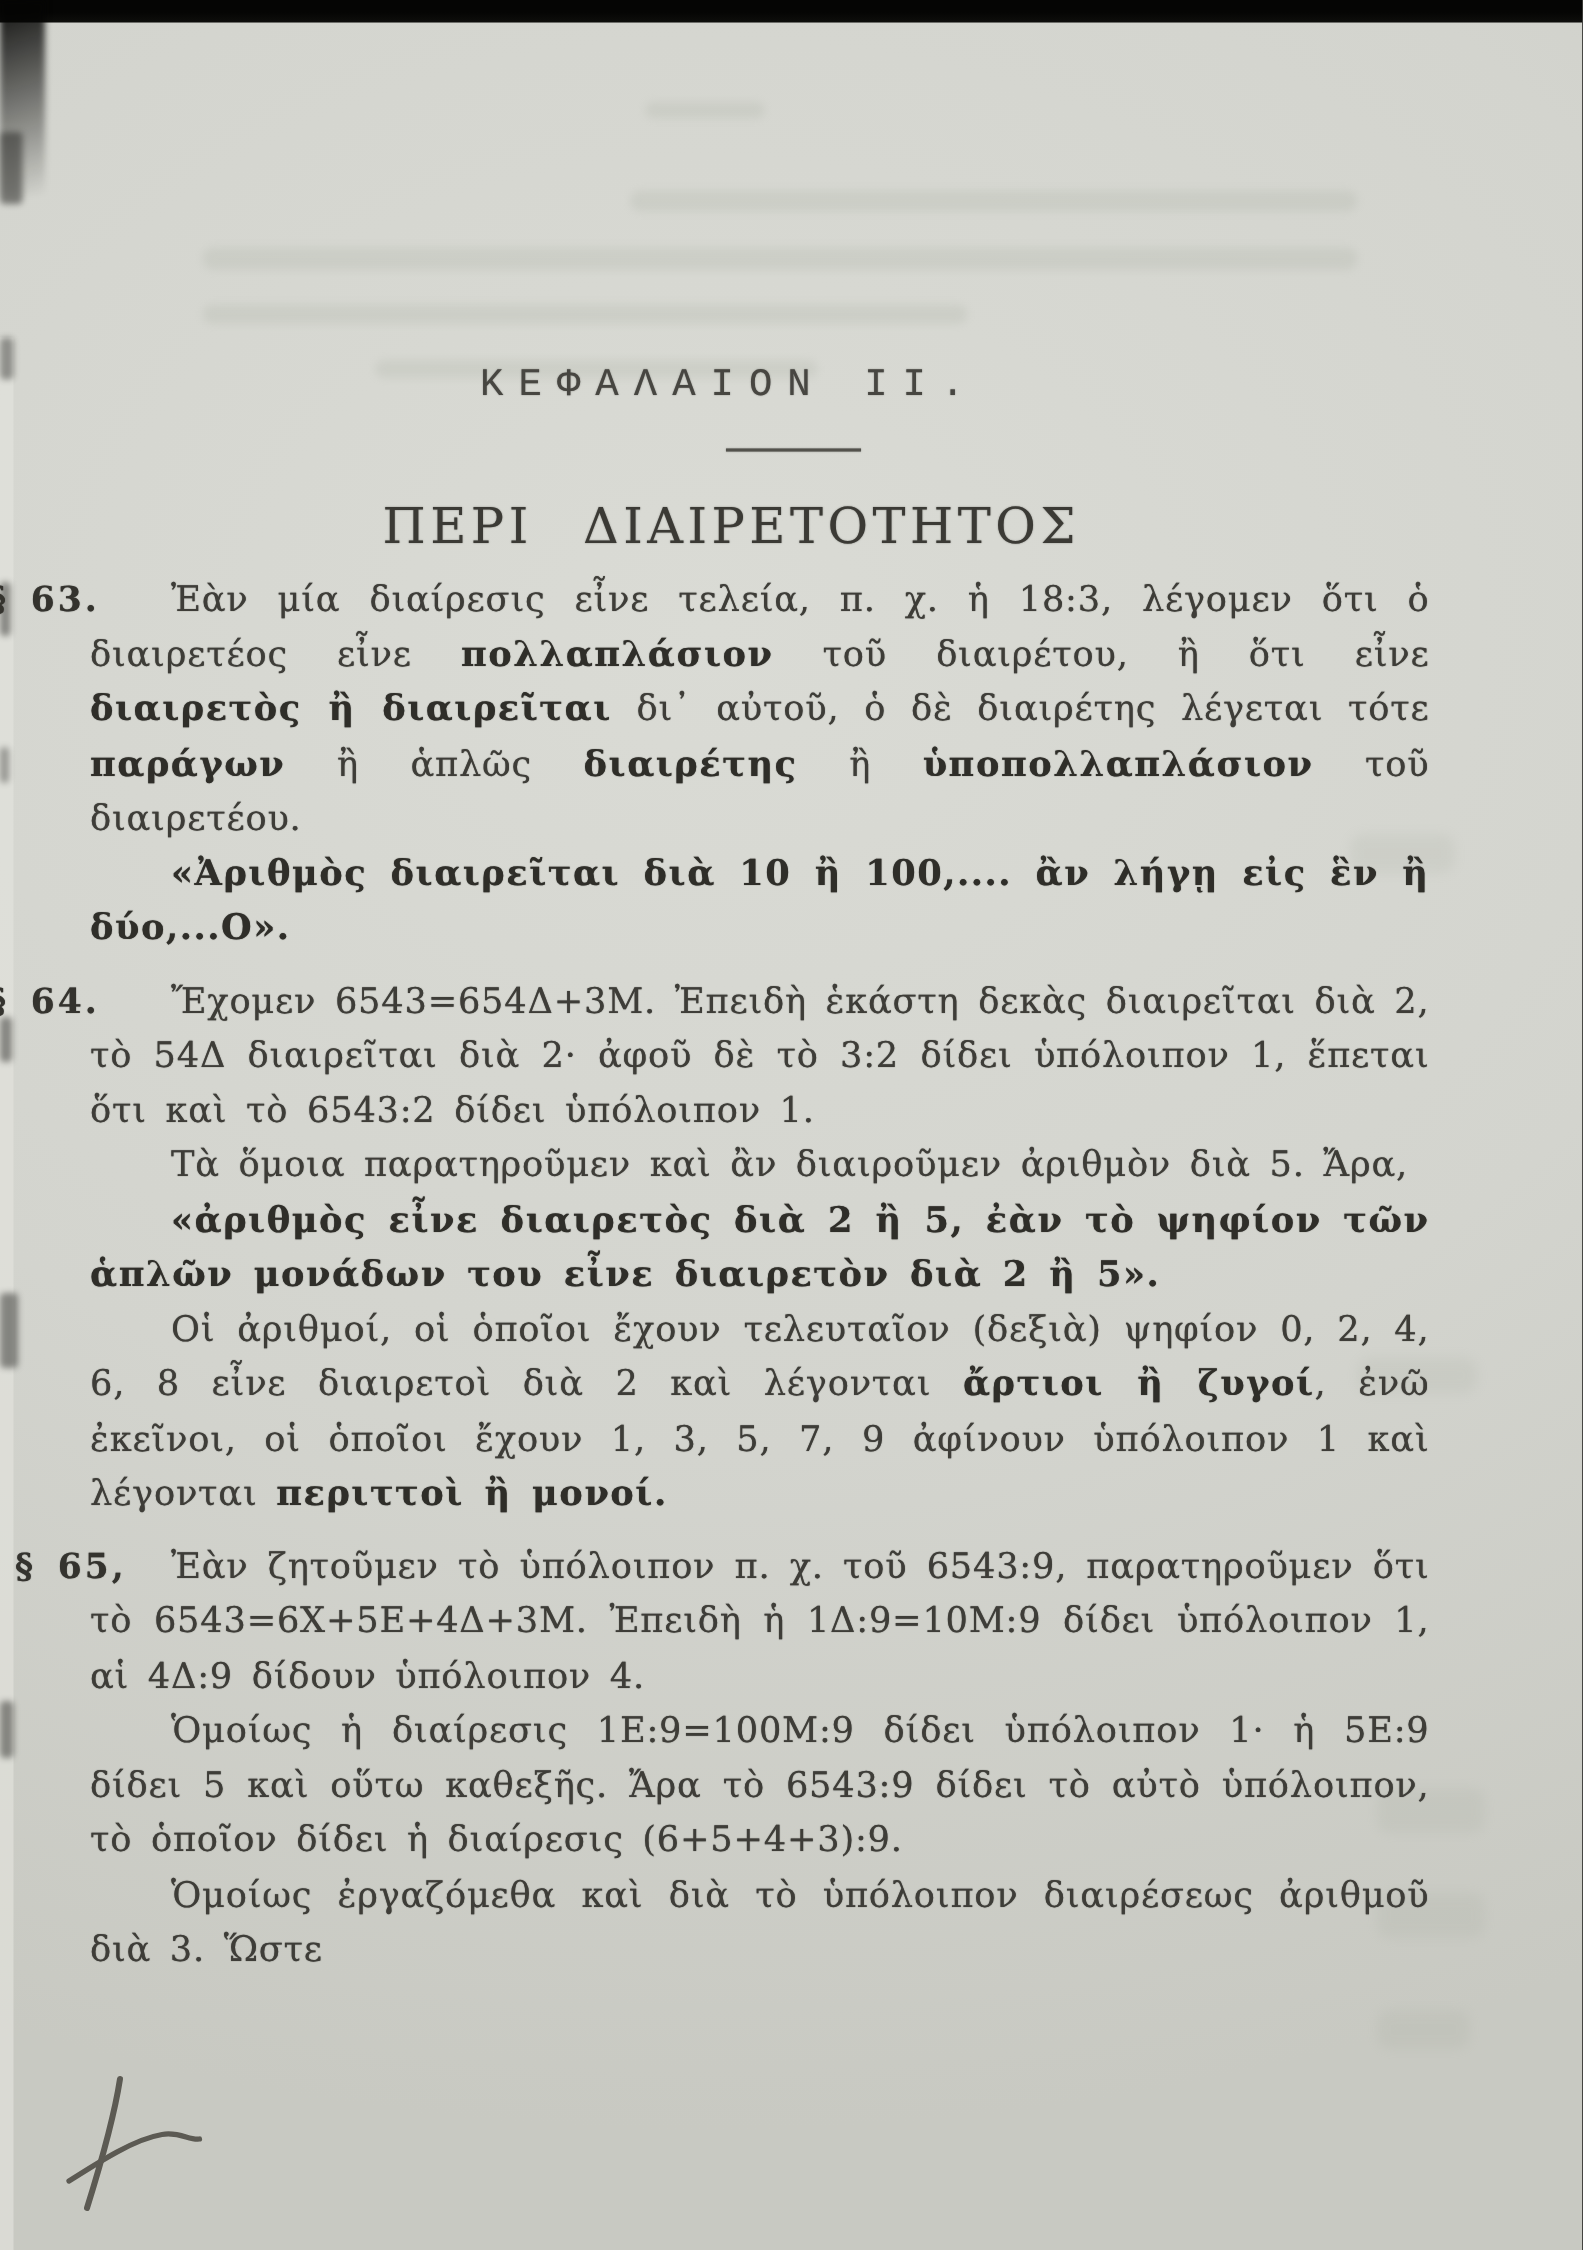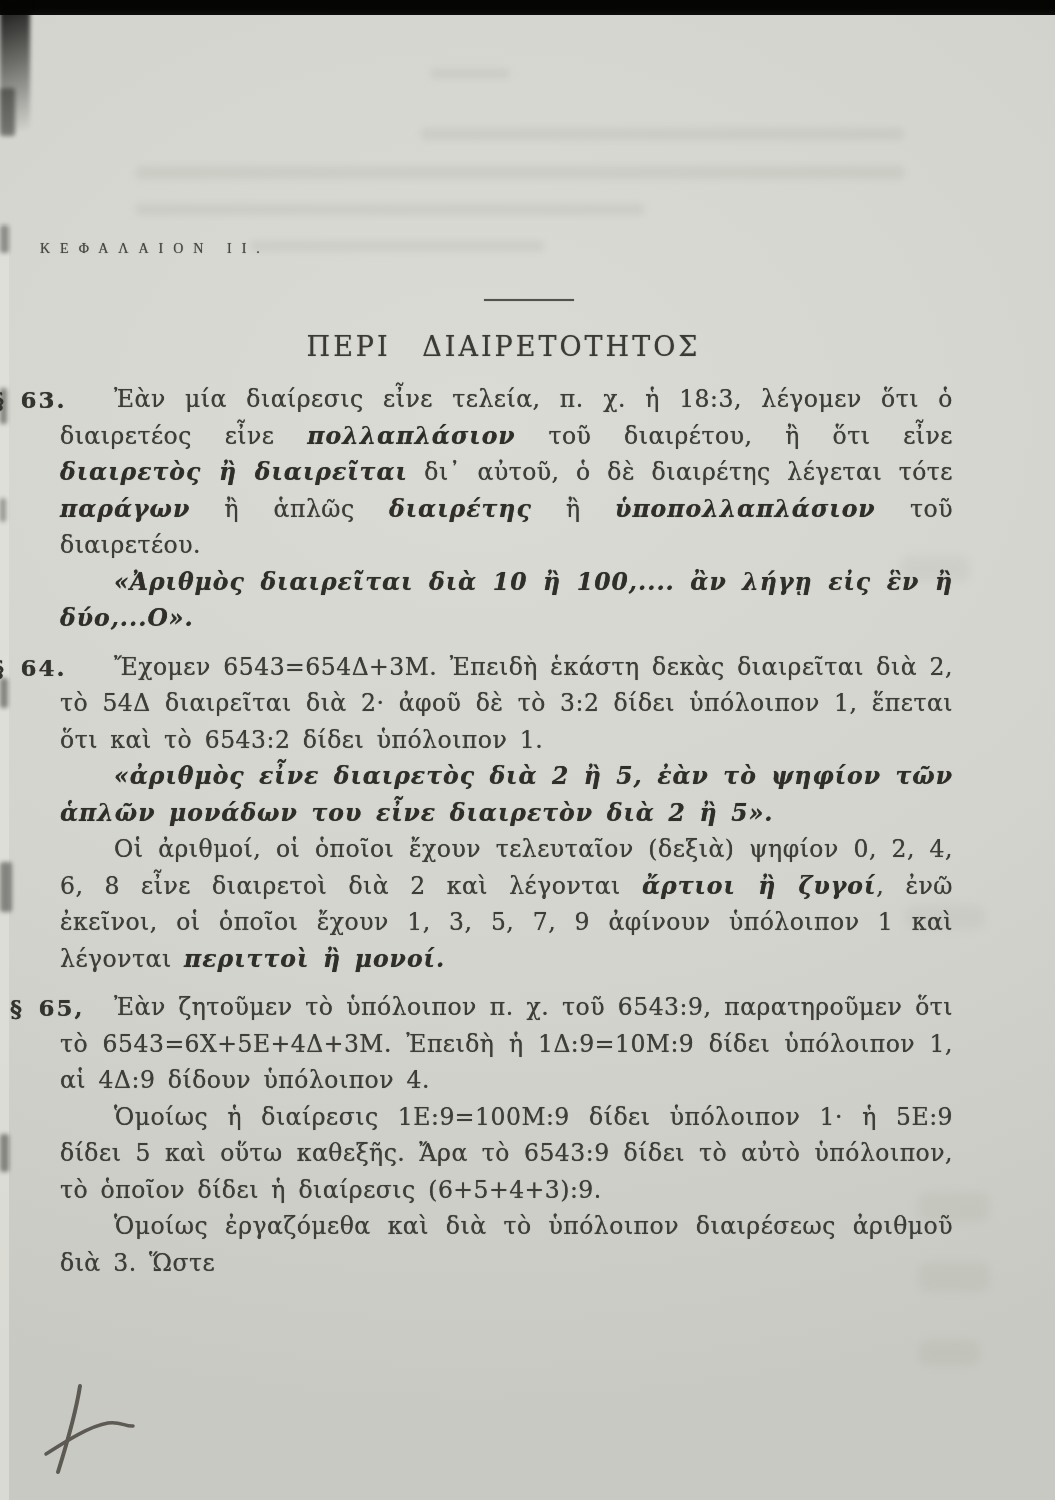--- a/index.html
+++ b/index.html
@@ -15,39 +15,39 @@
   .edge-top{position:absolute;top:0;left:0;width:100%;height:15px;
     background:linear-gradient(180deg,#050504 55%,#39393511 100%);background-color:#0b0b09;}
   .corner-tl{position:absolute;top:0;left:0;width:30px;height:130px;
     background:linear-gradient(160deg,rgba(5,5,4,.95),rgba(5,5,4,0));filter:blur(2px);}
   .edge-left-light{position:absolute;top:225px;left:0;width:9px;height:1275px;
     background:#e3e3dd;opacity:.65;}
   .blotch{position:absolute;background:#2c2c29;filter:blur(2px);border-radius:3px;}
   .bleed{position:absolute;background:#99a092;opacity:.17;filter:blur(3px);border-radius:7px;}
   .ghost{position:absolute;background:#99a092;opacity:.13;filter:blur(4px);border-radius:9px;}
   
-  .chapter{position:absolute;top:241px;left:40px;width:893px;text-align:left;
-    font-family:Liberation Serif, serif;font-size:14px;letter-spacing:10px;
+  .chapter{position:absolute;top:241px;left:40px;width:893px;text-align:center;
+    font-family:Liberation Mono, monospace;font-size:26px;letter-spacing:10px;
     color:#474641;text-shadow:0 0 1px rgba(50,50,46,.55);}
   .rule{position:absolute;top:299px;left:484px;width:90px;height:2px;background:#53524c;
     box-shadow:0 0 1px rgba(50,50,46,.6);}
-  .title{position:absolute;top:331px;left:57px;width:893px;text-align:center;
-    font-size:27px;letter-spacing:3px;word-spacing:20px;color:#3b3a35;
+  .title{position:absolute;top:331px;left:41px;width:893px;text-align:center;
+    font-size:33px;letter-spacing:3px;word-spacing:20px;color:#3b3a35;
     text-shadow:0 0 1px rgba(45,45,40,.6);}
   
   .text-column{position:absolute;top:381px;left:60px;width:893px;
     font-size:23.5px;line-height:36.5px;color:#3e3d38;text-align:justify;
     word-spacing:4.5px;letter-spacing:.5px;text-shadow:0 0 .7px rgba(40,40,36,.75);}
   .section{position:relative;}
   .section + .section{margin-top:12px;}
   .secnum{position:absolute;top:1px;left:-50px;width:120px;
     font-weight:bold;font-size:23px;letter-spacing:2px;color:#34332e;white-space:nowrap;}
   .sec-cut .secnum{left:-68px;}
   .para{margin:0;text-indent:54px;}
-  .em{font-weight:bold;font-style:italic;color:#2f2e29;letter-spacing:1px;}
+  .em{font-weight:bold;color:#2f2e29;letter-spacing:1px;}
   .rn{}
   .penmark{position:absolute;left:36px;top:1378px;color:#514e47;opacity:.9;}
 </style>
 </head>
 <body>
 
 <div class="page">
 
   <div class="edge-top"></div>
   <div class="corner-tl"></div>
@@ -78,20 +78,21 @@
 
   <div class="text-column" style="color: rgb(62, 61, 56);">
       <div class="section sec-cut">
         <span class="secnum">§ 63.</span>
         <p class="para"><span class="rn">Ἐὰν μία διαίρεσις εἶνε τελεία, π. χ. ἡ 18:3, λέγομεν ὅτι ὁ διαιρετέος εἶνε </span><span class="em">πολλαπλάσιον</span><span class="rn"> τοῦ διαιρέτου, ἢ ὅτι εἶνε </span><span class="em">διαιρετὸς ἢ διαιρεῖται</span><span class="rn"> δι᾽ αὐτοῦ, ὁ δὲ διαιρέτης λέγεται τότε </span><span class="em">παράγων</span><span class="rn"> ἢ ἁπλῶς </span><span class="em">διαιρέτης</span><span class="rn"> ἢ </span><span class="em">ὑποπολλαπλάσιον</span><span class="rn"> τοῦ διαιρετέου.</span></p>
         <p class="para"><span class="em">«Ἀριθμὸς διαιρεῖται διὰ 10 ἢ 100,.... ἂν λήγῃ εἰς ἓν ἢ δύο,...Ο».</span></p>
       </div>
       <div class="section sec-cut">
         <span class="secnum">§ 64.</span>
         <p class="para"><span class="rn">Ἔχομεν 6543=654Δ+3Μ. Ἐπειδὴ ἑκάστη δεκὰς διαιρεῖται διὰ 2, τὸ 54Δ διαιρεῖται διὰ 2· ἀφοῦ δὲ τὸ 3:2 δίδει ὑπόλοιπον 1, ἕπεται ὅτι καὶ τὸ 6543:2 δίδει ὑπόλοιπον 1.</span></p>
+        <p class="para"><span class="rn">Τὰ ὅμοια παρατηροῦμεν καὶ ἂν διαιροῦμεν ἀριθμὸν διὰ 5. Ἄρα,</span></p>
         <p class="para"><span class="em">«ἀριθμὸς εἶνε διαιρετὸς διὰ 2 ἢ 5, ἐὰν τὸ ψηφίον τῶν ἁπλῶν μονάδων του εἶνε διαιρετὸν διὰ 2 ἢ 5».</span></p>
         <p class="para"><span class="rn">Οἱ ἀριθμοί, οἱ ὁποῖοι ἔχουν τελευταῖον (δεξιὰ) ψηφίον 0, 2, 4, 6, 8 εἶνε διαιρετοὶ διὰ 2 καὶ λέγονται </span><span class="em">ἄρτιοι ἢ ζυγοί</span><span class="rn">, ἐνῶ ἐκεῖνοι, οἱ ὁποῖοι ἔχουν 1, 3, 5, 7, 9 ἀφίνουν ὑπόλοιπον 1 καὶ λέγονται </span><span class="em">περιττοὶ ἢ μονοί.</span></p>
       </div>
       <div class="section">
         <span class="secnum">§ 65,</span>
         <p class="para"><span class="rn">Ἐὰν ζητοῦμεν τὸ ὑπόλοιπον π. χ. τοῦ 6543:9, παρατηροῦμεν ὅτι τὸ 6543=6Χ+5Ε+4Δ+3Μ. Ἐπειδὴ ἡ 1Δ:9=10Μ:9 δίδει ὑπόλοιπον 1, αἱ 4Δ:9 δίδουν ὑπόλοιπον 4.</span></p>
         <p class="para"><span class="rn">Ὁμοίως ἡ διαίρεσις 1Ε:9=100Μ:9 δίδει ὑπόλοιπον 1· ἡ 5Ε:9 δίδει 5 καὶ οὕτω καθεξῆς. Ἄρα τὸ 6543:9 δίδει τὸ αὐτὸ ὑπόλοιπον, τὸ ὁποῖον δίδει ἡ διαίρεσις (6+5+4+3):9.</span></p>
         <p class="para"><span class="rn">Ὁμοίως ἐργαζόμεθα καὶ διὰ τὸ ὑπόλοιπον διαιρέσεως ἀριθμοῦ διὰ 3. Ὥστε</span></p>
       </div>
     </div>

